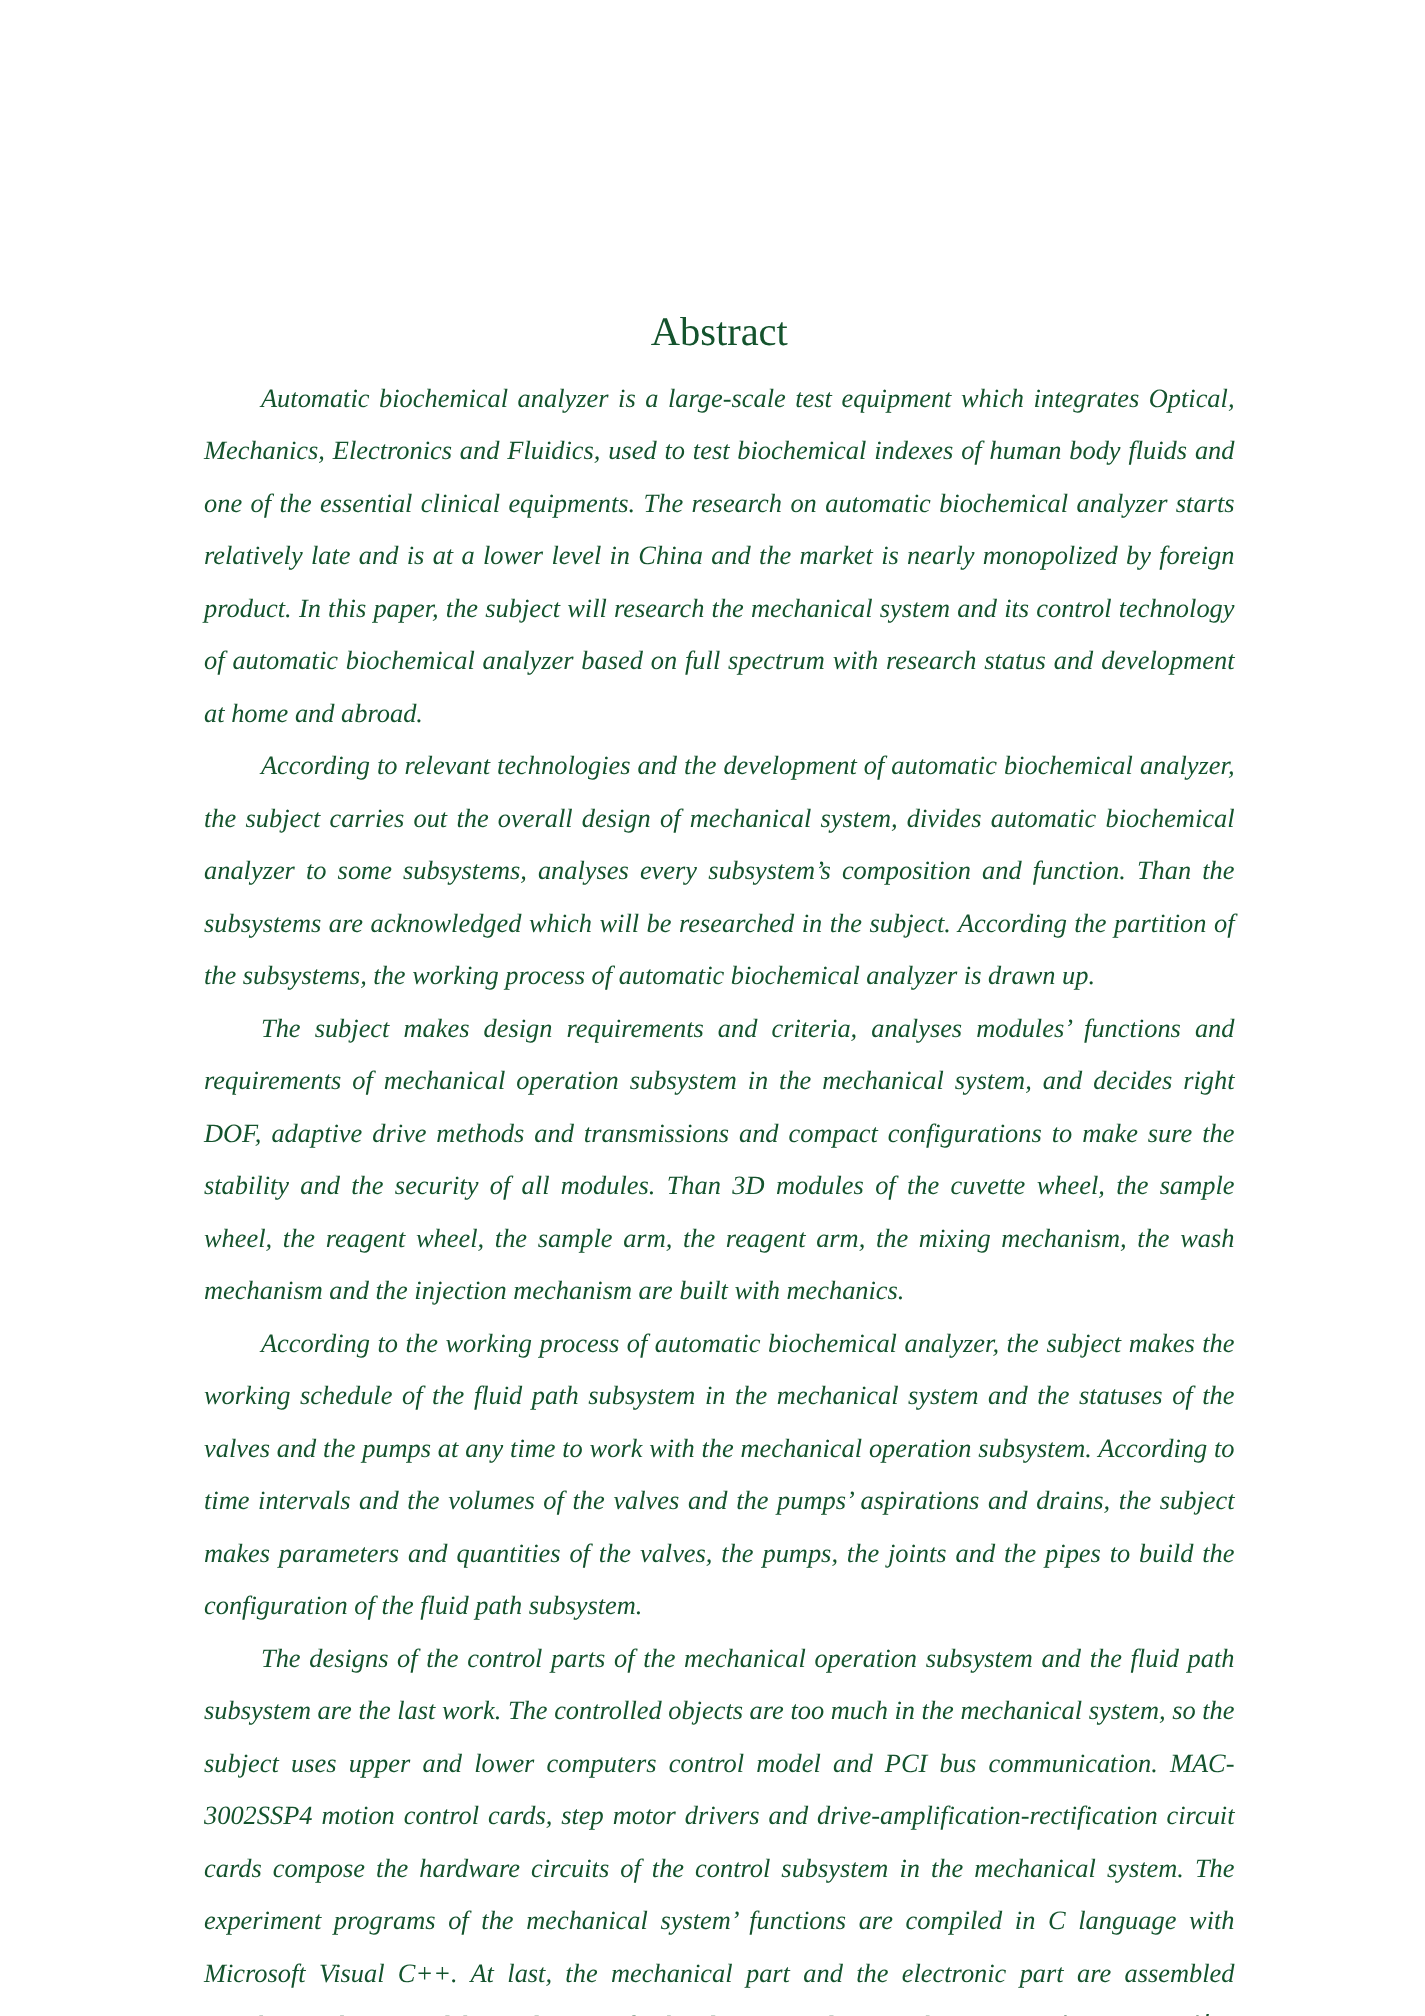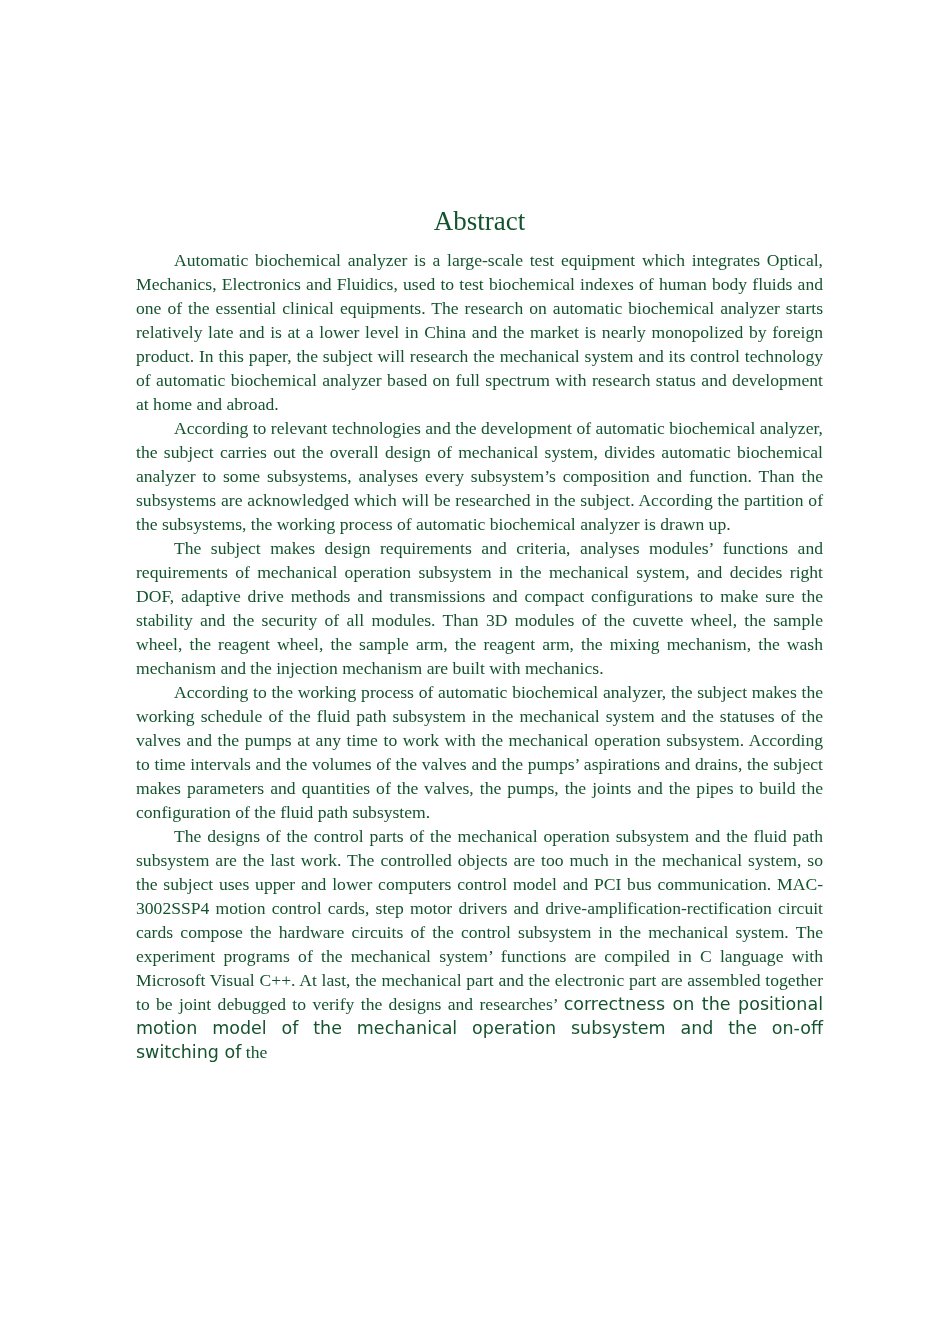--- a/index.html
+++ b/index.html
@@ -1,19 +1,19 @@
 <!DOCTYPE html>
 <html><head>
 <meta charset="utf-8">
 <style>
   html, body { margin: 0; padding: 0; background: #ffffff; }
   body { width: 950px; height: 1344px; position: relative; overflow: hidden; }
   .page { position: absolute; left: 136px; top: 164px; width: 687px; color: #14532d; margin-top: 40px; }
   .title { font-family: "Liberation Serif", serif; font-size: 27px; text-align: center; margin: 0 0 10px 0; font-weight: normal; line-height: 34px; }
-  .para { font-family: "Liberation Serif", serif; font-size: 17.6px; line-height: 24px; text-align: justify; text-indent: 38px; margin: 0; }
+  .para { font-family: "Liberation Serif", serif; font-size: 17.6px; line-height: 35px; text-align: justify; text-indent: 38px; margin: 0; font-style: italic; }
   .sans { font-family: "DejaVu Sans", sans-serif; font-size: 17.5px; }
 </style>
 </head>
 <body>
 
 <div class="page">
   <h1 class="title">Abstract</h1>
   <p class="para">Automatic biochemical analyzer is a large-scale test equipment which integrates Optical, Mechanics, Electronics and Fluidics, used to test biochemical indexes of human body fluids and one of the essential clinical equipments. The research on automatic biochemical analyzer starts relatively late and is at a lower level in China and the market is nearly monopolized by foreign product. In this paper, the subject will research the mechanical system and its control technology of automatic biochemical analyzer based on full spectrum with research status and development at home and abroad.</p>
   <p class="para">According to relevant technologies and the development of automatic biochemical analyzer, the subject carries out the overall design of mechanical system, divides automatic biochemical analyzer to some subsystems, analyses every subsystem’s composition and function. Than the subsystems are acknowledged which will be researched in the subject. According the partition of the subsystems, the working process of automatic biochemical analyzer is drawn up.</p>
   <p class="para">The subject makes design requirements and criteria, analyses modules’ functions and requirements of mechanical operation subsystem in the mechanical system, and decides right DOF, adaptive drive methods and transmissions and compact configurations to make sure the stability and the security of all modules. Than 3D modules of the cuvette wheel, the sample wheel, the reagent wheel, the sample arm, the reagent arm, the mixing mechanism, the wash mechanism and the injection mechanism are built with mechanics.</p>

